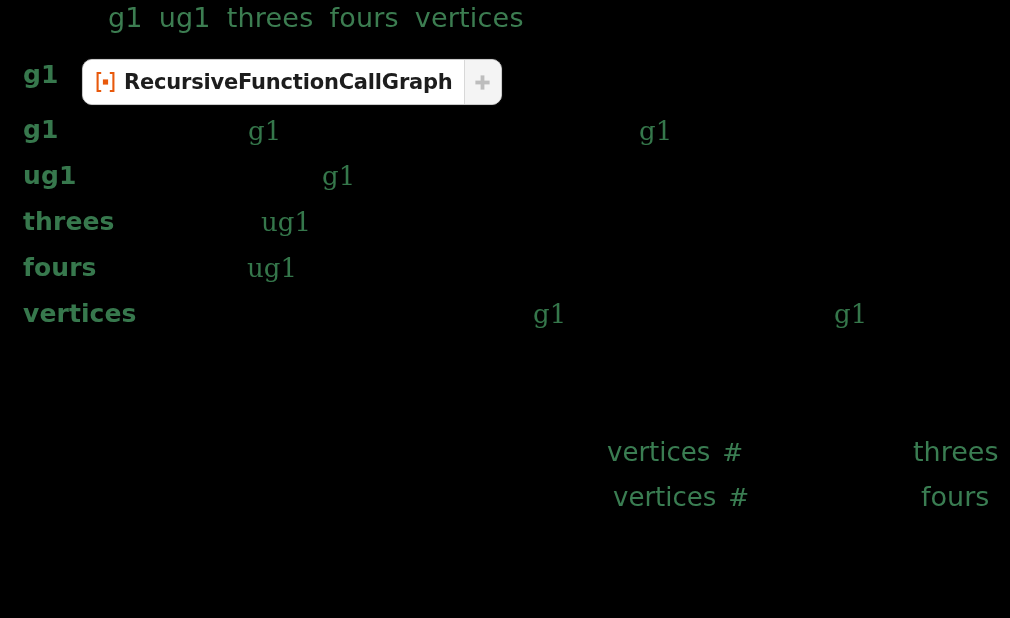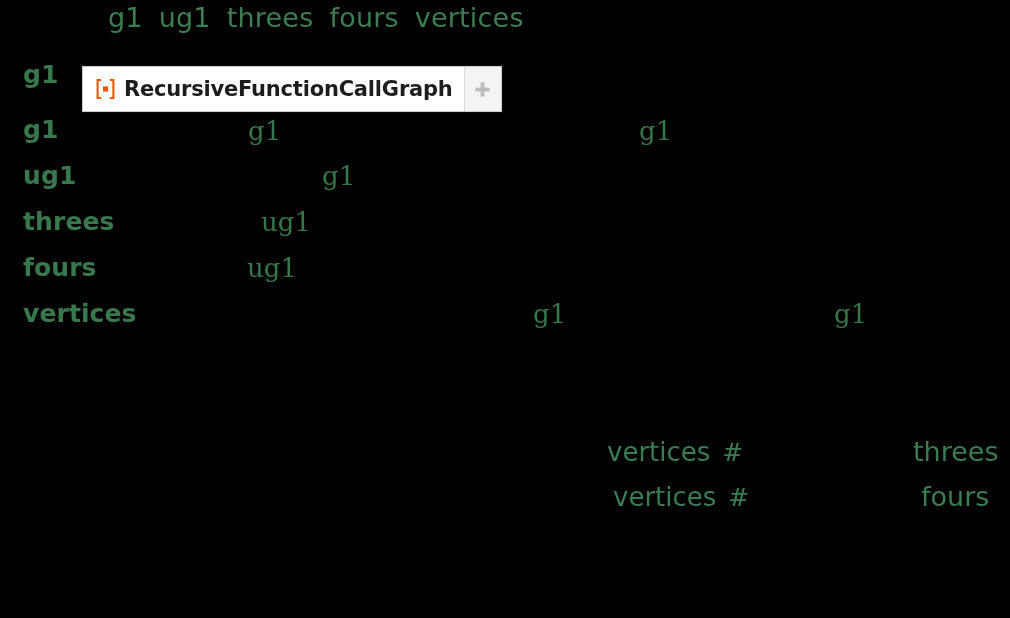--- a/index.html
+++ b/index.html
@@ -88,25 +88,24 @@
   
   .rf-button {
     position: absolute;
     left: 82px;
     top: 59px;
     height: 44px;
     display: flex;
     align-items: stretch;
     background: #fdfdfd;
     border: 1px solid #c9c9c9;
-    border-radius: 0;
+    border-radius: 10px;
     box-shadow: 0 1px 2px rgba(0,0,0,0.55), 0 0 0 1px rgba(255,255,255,0.05);
     overflow: hidden;
     cursor: pointer;
-    margin-top: 7px;
   }
   .rf-main {
     display: flex;
     align-items: center;
     gap: 9px;
     padding: 0 11px 0 13px;
     background: #ffffff;
   }
   .rf-icon {
     display: inline-flex;

